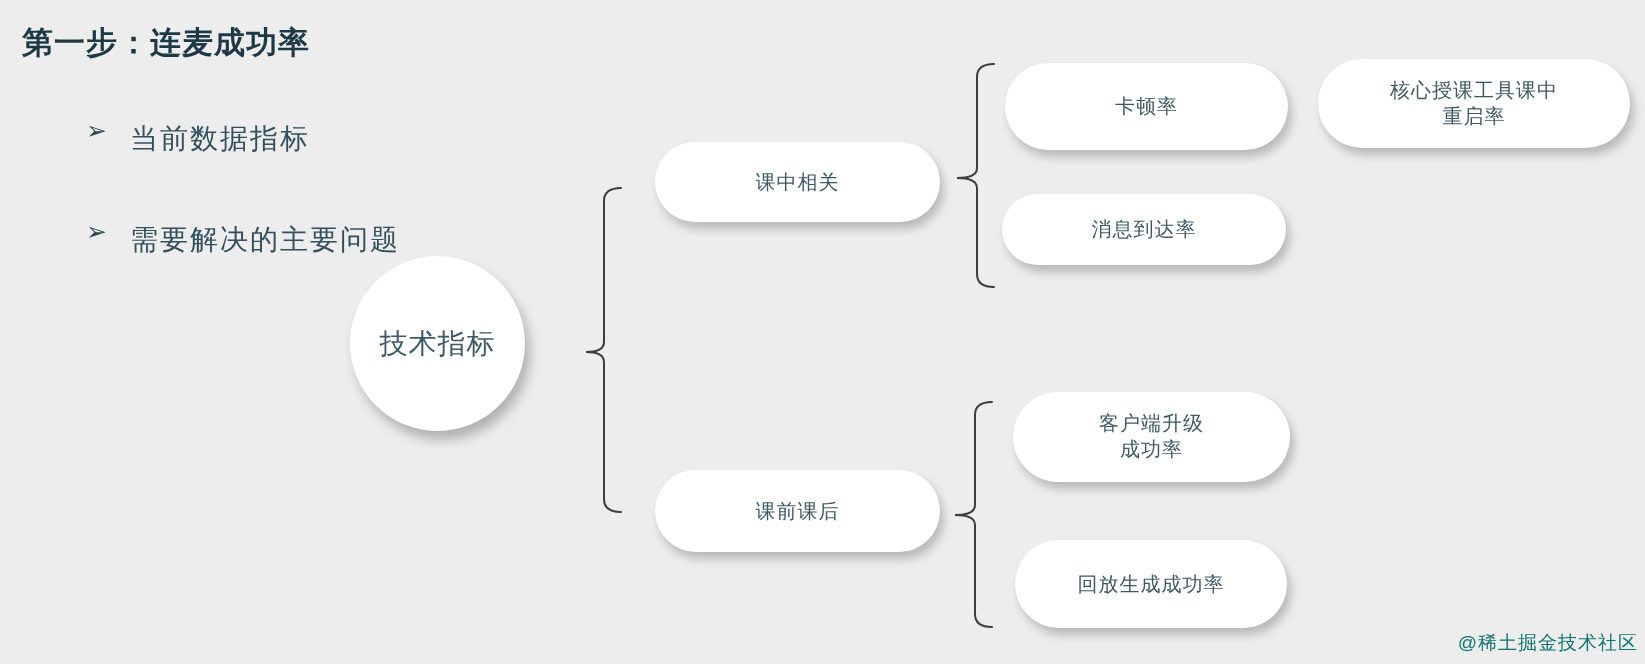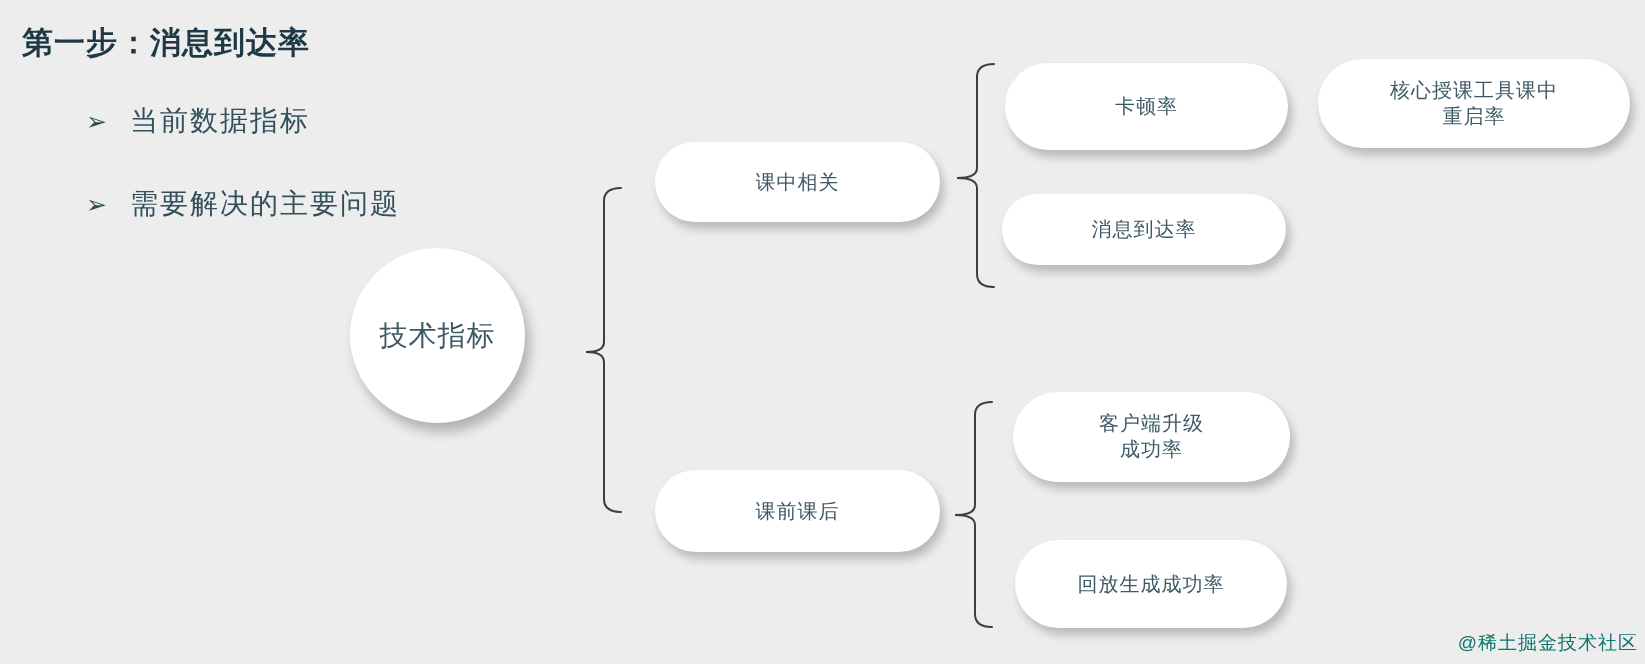--- a/index.html
+++ b/index.html
@@ -16,34 +16,34 @@
     font-size:31px; font-weight:800;
     color:#1d3945; letter-spacing:1px;
   }
   .bullet-list { position:absolute; left:86px; top:102px; }
   .bullet-row {
     display:flex; align-items:center; gap:23px;
     font-size:28px; color:#32505c;
   }
   .bullet-row + .bullet-row { margin-top:45px; }
   .bullet-marker { font-size:25px; color:#2c4a56; line-height:1; }
-  .bullet-text { letter-spacing:2px; }
+  .bullet-text { letter-spacing:2px;margin-top:18px; }
 
   svg.braces { position:absolute; left:0; top:0; pointer-events:none; }
   svg.braces path { fill:none; stroke:#3e3e3e; stroke-width:2; stroke-linecap:round; }
 
   .node {
     position:absolute; background:#ffffff;
     display:flex; flex-direction:column;
     align-items:center; justify-content:center;
     text-align:center; color:#3d5965;
     box-shadow:4px 7px 10px rgba(0,0,0,0.22);
   }
   .circle {
-    left:350px; top:248px; width:175px; height:175px;
+    left:350px; top:256px; width:175px; height:175px;
     border-radius:50%; font-size:28px; letter-spacing:1px;
     box-shadow:5px 9px 12px rgba(0,0,0,0.25);
     text-align:right;
   }
   .pill { border-radius:48px; font-size:20px; letter-spacing:1px; }
   .pill.two-line { font-size:20px; line-height:1.28; letter-spacing:1px; }
 
   .n-in-class   { left:655px;  top:142px; width:285px; height:80px; }
   .n-pre-post   { left:655px;  top:470px; width:285px; height:82px; }
   .n-lag        { left:1005px; top:63px;  width:283px; height:87px; }
@@ -56,21 +56,21 @@
   .watermark {
     position:absolute; right:7px; bottom:8px;
     font-size:19px; color:#0f766e; letter-spacing:1px;
   }
 </style>
 </head>
 <body>
 
 <div id="canvas">
 
-  <div class="page-title">第一步：消息到达率</div>
+  <div class="page-title">第一步：连麦成功率</div>
 
   <div class="bullet-list">
     <div class="bullet-row">
       <span class="bullet-marker">➢</span>
       <span class="bullet-text">当前数据指标</span>
     </div>
     <div class="bullet-row">
       <span class="bullet-marker">➢</span>
       <span class="bullet-text">需要解决的主要问题</span>
     </div>

